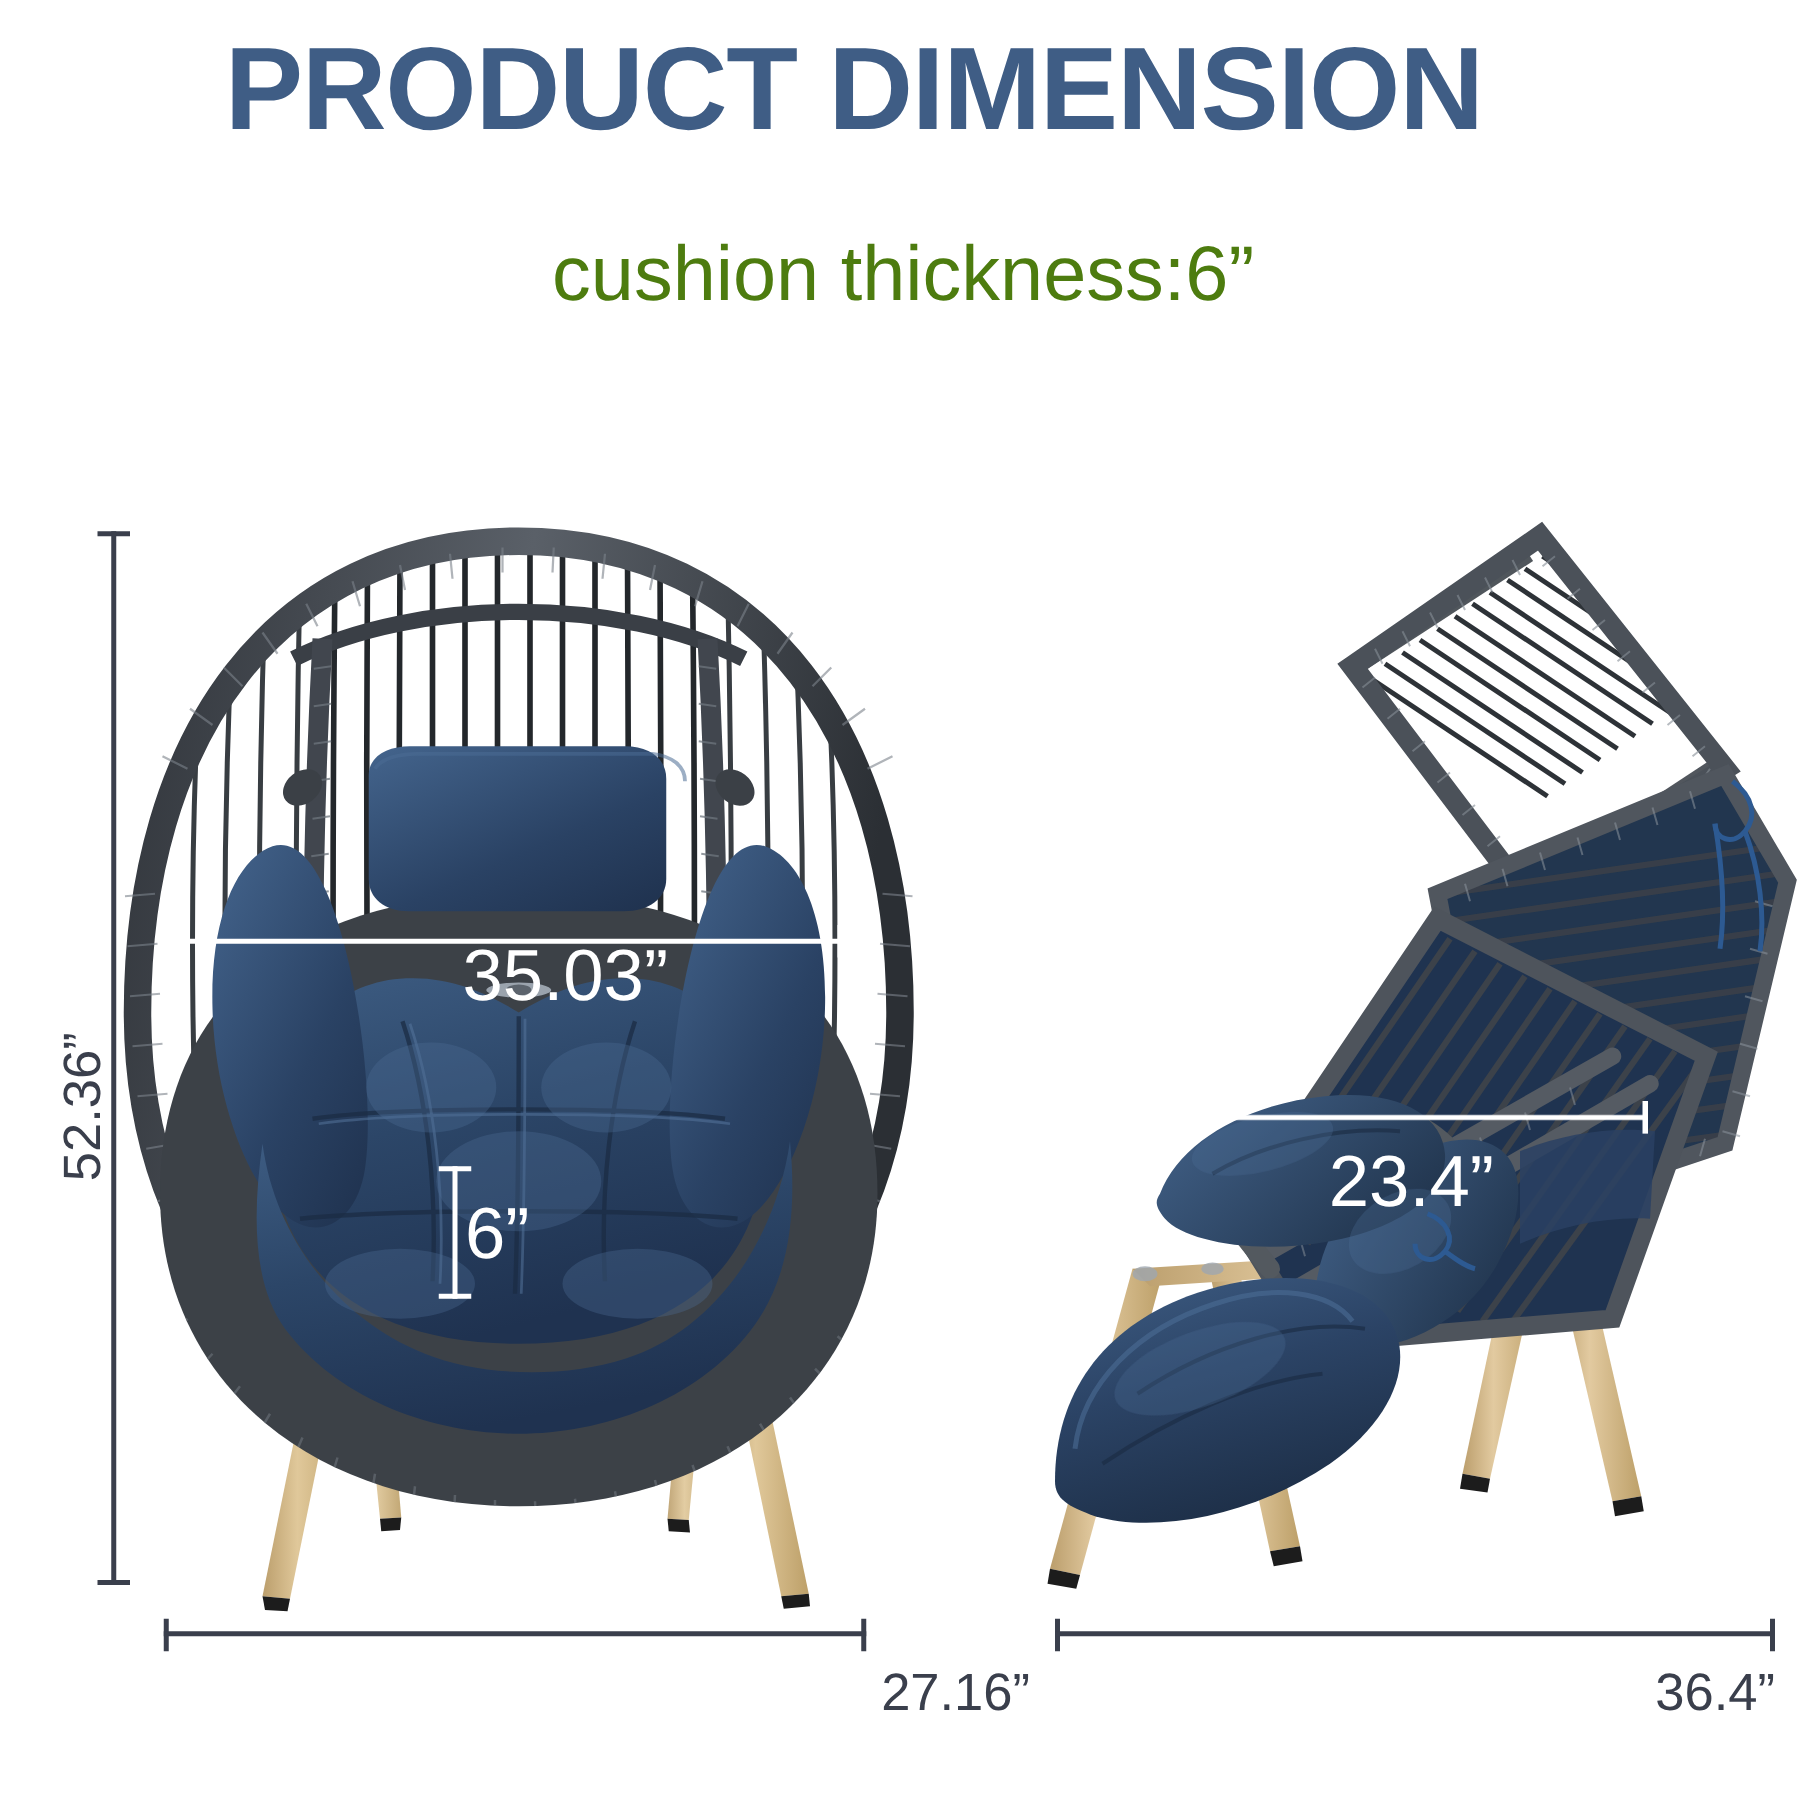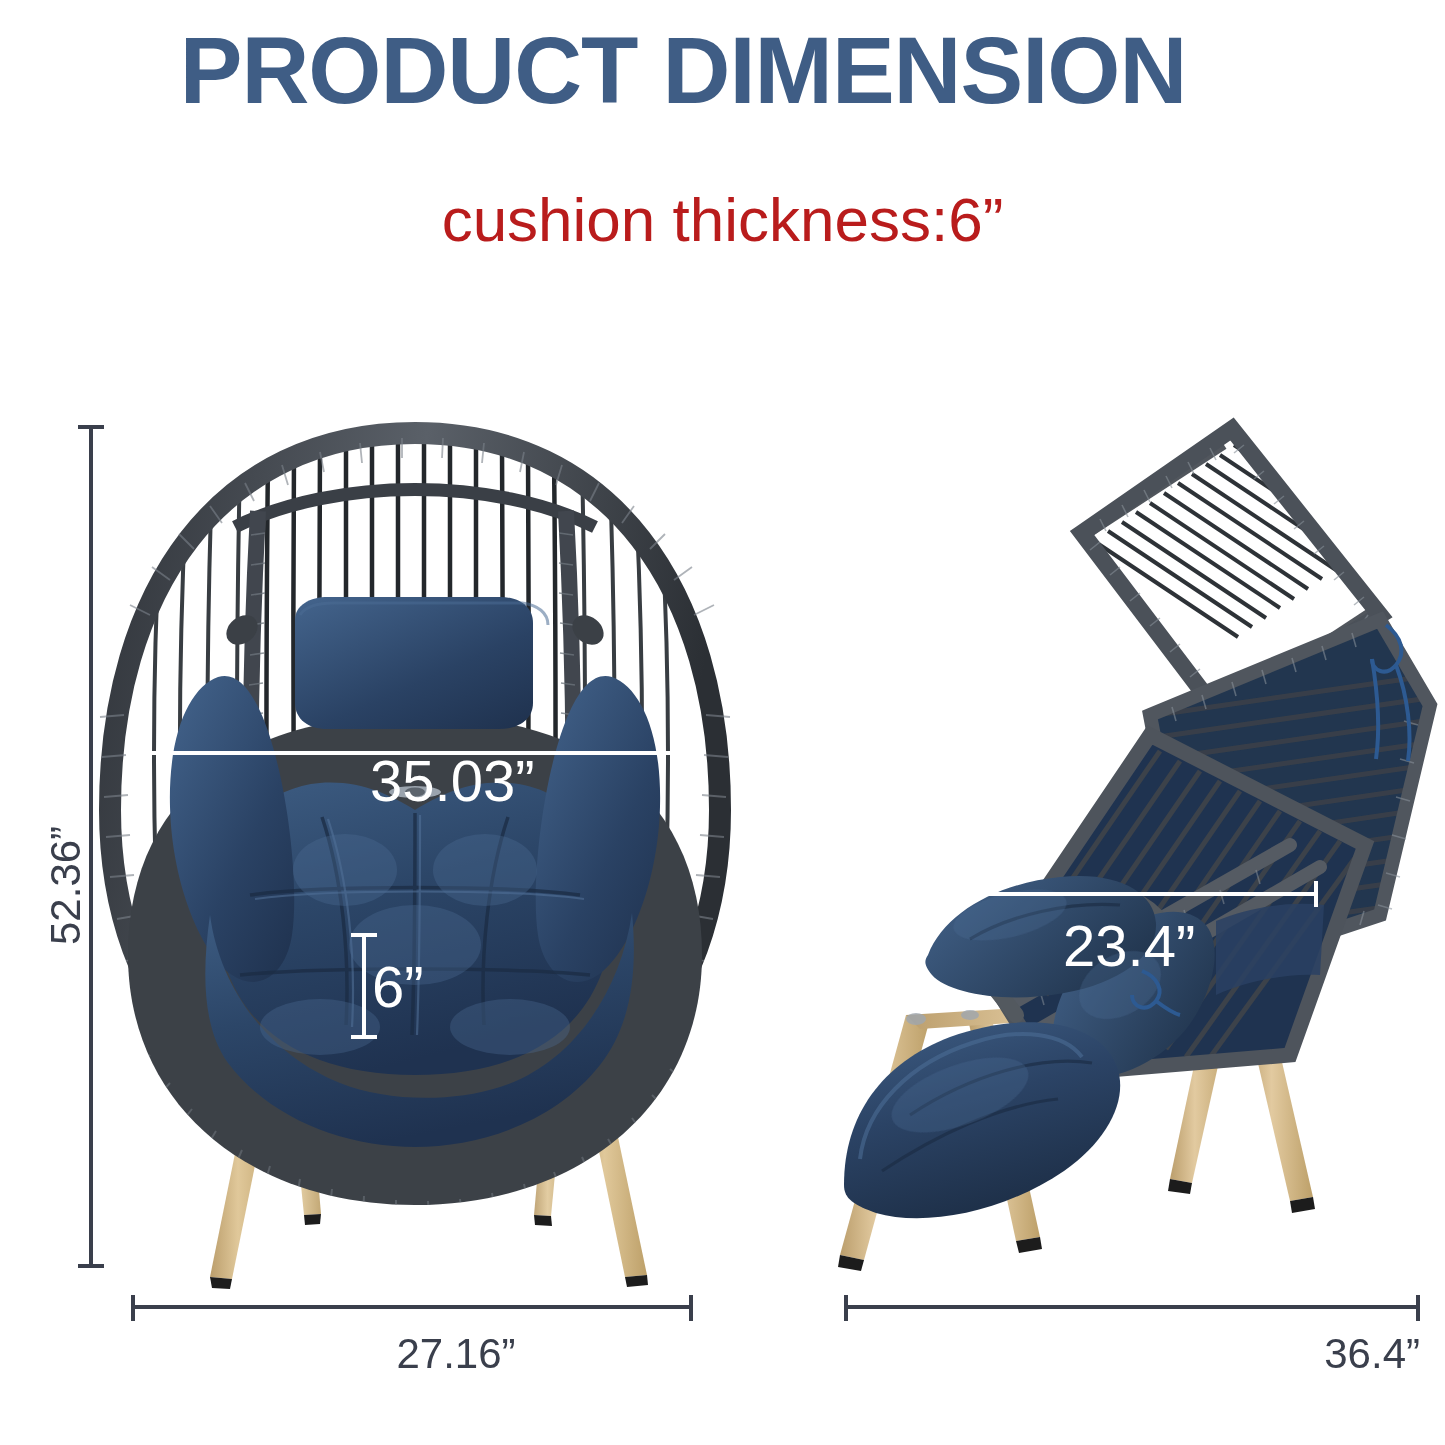--- a/index.html
+++ b/index.html
@@ -34,21 +34,21 @@
     margin-left: 16px;
   }
   .subtitle {
     position: absolute;
     top: 186px;
     left: 0;
     width: 1445px;
     text-align: center;
     font-size: 62px;
     font-weight: normal;
-    color: #b91c1c;
+    color: #4d7c0f;
     line-height: 1.1;
     white-space: nowrap;
   }
 
   
   .dim-dark-line {
     position: absolute;
     background: #3a3f4c;
   }
   .dim-dark-label {
@@ -478,21 +478,21 @@
 
     <div class="dim-dark-line" style="left:78px; top:1264px; width:26px; height:4px;"></div>
 
     <div class="dim-vert-label" style="left:42px; top:945px;">52.36”</div>
   </div>
 
   <div>
     <div class="dim-dark-line" style="left:131px; top:1295px; width:4px; height:26px;"></div>
     <div class="dim-dark-line" style="left:131px; top:1305px; width:562px; height:4px;"></div>
     <div class="dim-dark-line" style="left:689px; top:1295px; width:4px; height:26px;"></div>
-    <div class="dim-dark-label" style="left:0; top:1330px; width:824px; text-align:center;margin-left:44px;">27.16”</div>
+    <div class="dim-dark-label" style="left:0; top:1330px; width:824px; text-align:right;">27.16”</div>
   </div>
 
   <div>
     <div class="dim-white-line" style="left:147px; top:740px; width:4px; height:26px;"></div>
     <div class="dim-white-line" style="left:147px; top:751px; width:527px; height:4px;"></div>
     <div class="dim-white-line" style="left:670px; top:740px; width:4px; height:26px;"></div>
     <div class="dim-white-label" style="left:370px; top:747px;">35.03”</div>
   </div>
 
   <div>

